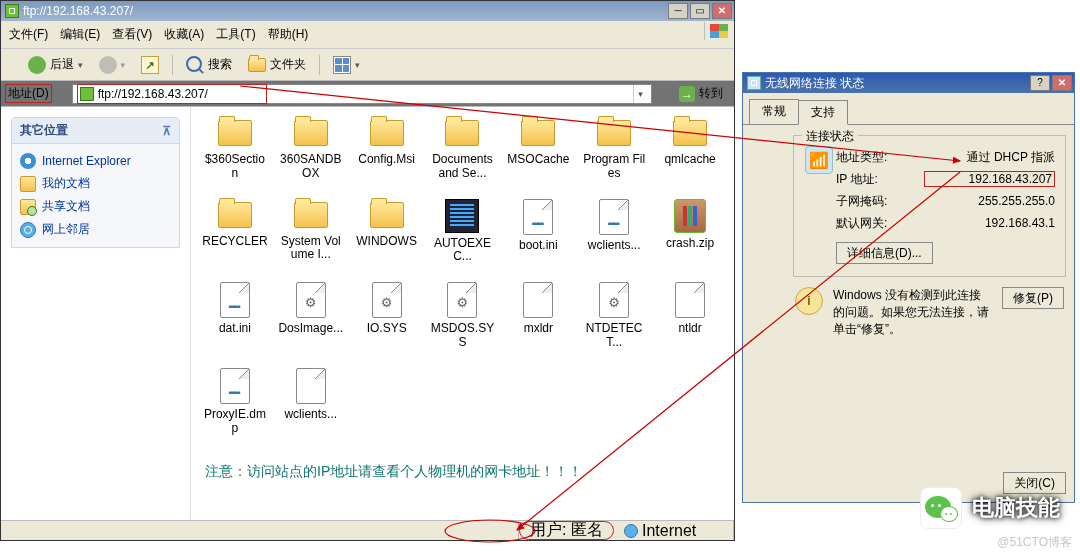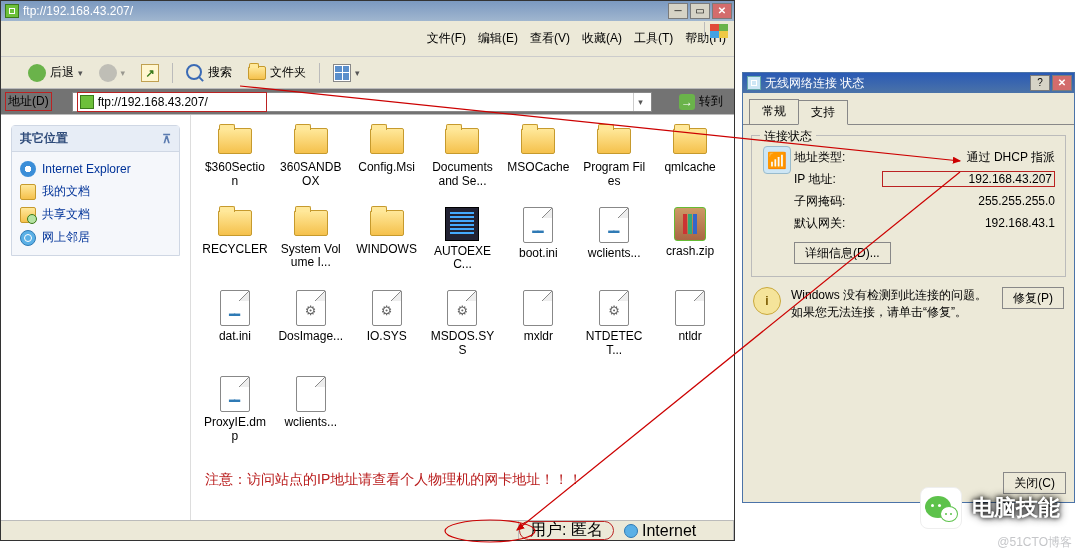--- a/index.html
+++ b/index.html
@@ -9,21 +9,21 @@
   
   .win { position:absolute; width:735px; height:541px; left:0; top:0; border:1px solid #333; background:#ece9d8; display:flex; flex-direction:column; }
   .titlebar { height:20px; background:linear-gradient(to bottom,#7b99c0,#a0b6cf); display:flex; align-items:center; padding:0 2px 0 4px; }
   .titlebar .ico { width:14px; height:14px; background:#6dc03a; border:1px solid #3a7a1a; margin-right:4px; position:relative; }
   .titlebar .ico::after { content:""; position:absolute; inset:3px; border:1px solid #fff; }
   .titlebar .title { flex:1; color:#fff; font-size:12px; }
   .winbtns { display:flex; gap:2px; }
   .winbtn { width:20px; height:16px; background:#d6d3c6; border:1px solid #7a7a7a; display:flex; align-items:center; justify-content:center; font-size:10px; line-height:1; }
   .winbtn.close { background:#d36c6c; color:#fff; font-weight:bold; }
 
-  .menubar { height:36px; background:#ece9d8; border-bottom:1px solid #ccc; display:flex; align-items:center; padding:0 2px; position:relative;justify-content:flex-end; }
+  .menubar { height:28px; background:#ece9d8; border-bottom:1px solid #ccc; display:flex; align-items:center; padding:0 2px; position:relative; }
   .menubar .item { padding:2px 6px; color:#000; }
   .menubar .logo { width:28px; height:18px; position:absolute; right:2px; top:1px; border-left:1px solid #bbb; display:flex; align-items:center; justify-content:center; }
   .winflag { width:18px; height:14px; display:grid; grid-template-columns:1fr 1fr; grid-template-rows:1fr 1fr; }
   .winflag>div:nth-child(1){background:#e04b3a;} .winflag>div:nth-child(2){background:#6ab34a;} .winflag>div:nth-child(3){background:#44a2e3;} .winflag>div:nth-child(4){background:#efc945;}
 
   .toolbar { height:32px; background:#ece9d8; border-bottom:1px solid #bbb; display:flex; align-items:center; padding:0 20px; gap:2px; }
   .tbtn { height:24px; padding:0 6px; display:flex; align-items:center; gap:4px; border:1px solid transparent; border-radius:3px; }
   .sep { width:1px; height:20px; background:#bbb; margin:0 4px; }
   .bigico { width:18px; height:18px; display:block; }
   .arrow-left{ position:relative;} .arrow-left::after{content:""; position:absolute; inset:0; border-radius:50%; background:#6ab34a;} .arrow-left::before{content:"←"; position:absolute; inset:0; color:#fff; font-weight:bold; text-align:center; line-height:18px;}
@@ -61,35 +61,35 @@
   .file { display:flex; flex-direction:column; align-items:center; gap:4px; }
   .fname { text-align:center; font-size:12px; color:#000; line-height:1.15; max-width:66px; word-break:break-all; }
   .fic { width:38px; height:32px; position:relative; display:flex; align-items:center; justify-content:center; }
   .fic.folder .folder-glyph{ width:34px;height:26px;} .fic.folder .folder-glyph::before{width:14px;height:5px;top:-5px;}
   .fic.doc { background:#fff; border:1px solid #888; width:30px; height:36px; border-radius:2px; position:relative;} .fic.doc::before{content:""; position:absolute; top:0;right:0;width:10px;height:10px; background:linear-gradient(135deg,#fff 0 49%,#888 50% 51%, #eee 52% 100%);}
   .fic.docgear::after{content:"⚙"; position:absolute; font-size:13px; color:#666; left:8px; top:12px;}
   .fic.docblue::after{content:"▂▂"; position:absolute; font-size:8px; letter-spacing:-1px; color:#2f7ab5; left:8px; top:16px;}
   .fic.zip{ width:32px;height:34px; background:linear-gradient(#c96,#a64); border:1px solid #6b3; border-radius:3px; display:flex; align-items:center; justify-content:center;} .fic.zip .books{display:flex;gap:1px;} .fic.zip .books>div{width:4px;height:20px;} .fic.zip .books>div:nth-child(1){background:#c33;} .fic.zip .books>div:nth-child(2){background:#3a7;} .fic.zip .books>div:nth-child(3){background:#36c;}
   .fic.autoexec{ width:34px;height:34px; background:#223; border:1px solid #000;} .fic.autoexec::after{content:"";position:absolute;inset:4px;background:repeating-linear-gradient(#4af 0 2px, transparent 2px 4px);}
 
-  .note { color:#b91c1c; font-size:14px; margin:28px 0 0 8px; }
+  .note { color:#0f766e; font-size:14px; margin:28px 0 0 8px; }
 
   .statusbar { height:20px; border-top:1px solid #bbb; background:#ece9d8; display:flex; align-items:center; font-size:16px;}
   .statcell { height:100%; display:flex; align-items:center; padding:0 10px; border-right:1px solid #bbb; }
   .statcell.flex{flex:1;}
   .statcell.user{ border:1px solid #b22; border-radius:10px; }
   .netico{ width:14px;height:14px; background:#5ab0e6; border-radius:50%; margin-right:4px; border:1px solid #2f7ab5;}
 
   
   .dlg { position:absolute; left:742px; top:72px; width:333px; height:431px; border:1px solid #4b73a8; background:#ece9d8; display:flex; flex-direction:column; }
   .dlg .titlebar{ background:linear-gradient(to bottom,#2a5ab5,#4b73a8); }
   .tabs { padding:6px 6px 0 6px; display:flex; gap:0; border-bottom:1px solid #888; }
   .tab { padding:3px 12px; border:1px solid #888; border-bottom:none; background:#ece9d8; margin-right:-1px; position:relative; }
   .tab.active { background:#ece9d8; top:1px; border-bottom:1px solid #ece9d8; }
-  .dlg-body { padding:8px 8px; flex:1; }
+  .dlg-body { padding:8px 8px; flex:1;margin-left:42px; }
   .group { border:1px solid #bbb; padding:10px 10px 10px 8px; margin-top:2px; position:relative;}
   .group-title{ position:absolute; top:-8px; left:8px; background:#ece9d8; padding:0 4px; }
   .kv { display:flex; align-items:center; height:22px; }
   .kv .icon-cell{ width:34px; display:flex; justify-content:center;}
   .kv .k { width:88px; }
   .kv .v { flex:1; text-align:right; color:#000;}
   .kv .v.box { border:1px solid #b22; padding:0 2px; }
   .sigico{ width:28px;height:28px; background:#cde6f5; border:1px solid #9bc; border-radius:4px; display:flex; align-items:center; justify-content:center;} .sigico::after{content:"📶"; font-size:16px;}
   .dlg-btn { height:22px; padding:0 10px; border:1px solid #888; background:#ece9d8; display:inline-flex; align-items:center; }
   .dlg-help { display:flex; gap:10px; padding:10px 2px; align-items:flex-start;}

